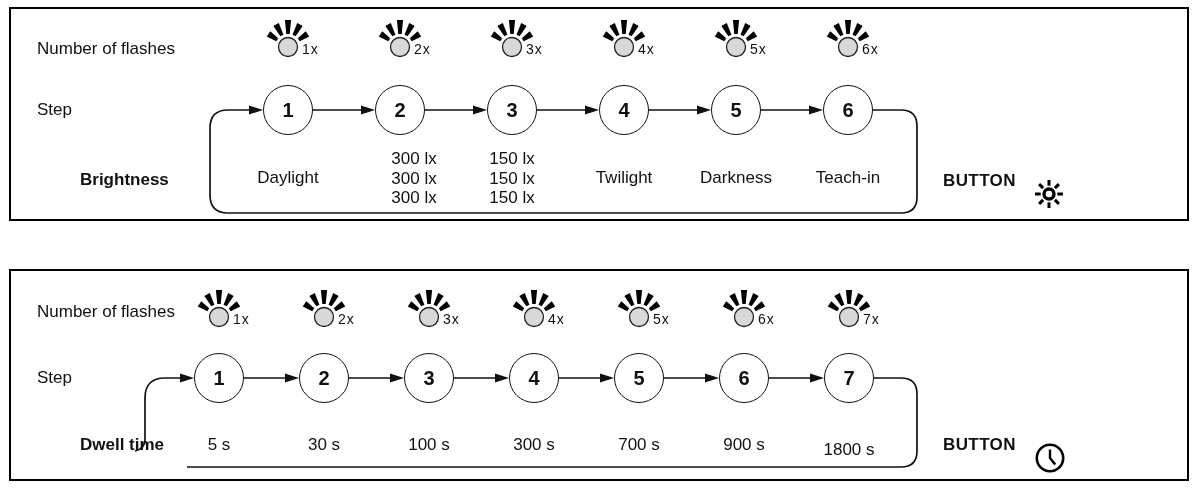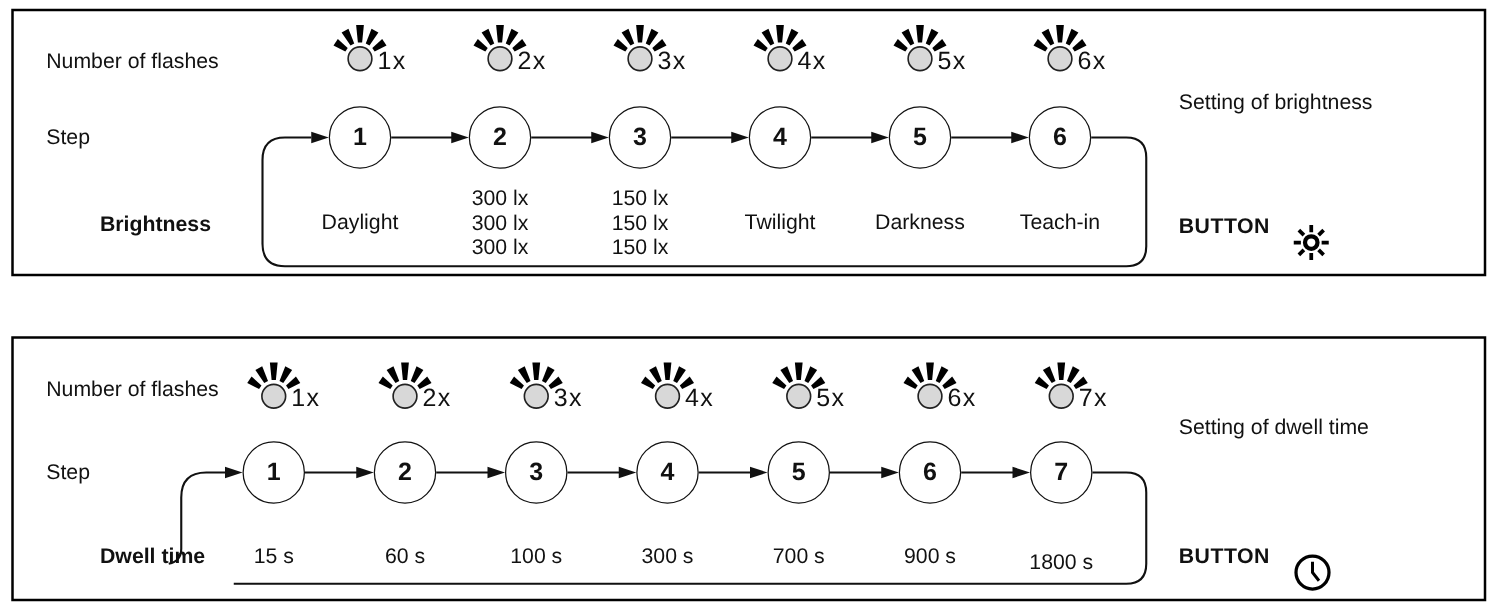--- a/index.html
+++ b/index.html
@@ -17,21 +17,21 @@
   .flow-svg{position:absolute;left:0;top:0;}
   .row-label{position:absolute;left:26px;font-size:17px;line-height:18px;white-space:nowrap;}
   .bold{font-weight:bold;margin-left:43px;}
   .panel-title{position:absolute;left:932px;font-size:17px;line-height:18px;white-space:nowrap;}
   .button-label{position:absolute;left:932px;font-size:17px;line-height:18px;font-weight:bold;letter-spacing:.4px;white-space:nowrap;}
   .step-circle{
     position:absolute;width:50px;height:50px;border:1.7px solid #111;border-radius:50%;
     background:#fff;box-sizing:border-box;display:flex;align-items:center;justify-content:center;
     font-weight:bold;font-size:20px;
   }
-  .flash-label{position:absolute;font-size:20px;line-height:19px;letter-spacing:1px;white-space:nowrap;text-align:center;}
+  .flash-label{position:absolute;font-size:14px;line-height:19px;letter-spacing:1px;white-space:nowrap;text-align:center;}
   .flash-icon{position:absolute;}
   .value-label{position:absolute;width:120px;text-align:center;font-size:17px;}
   .value-label div{line-height:19.5px;}
   .icon-slot{position:absolute;width:36px;height:36px;}
 </style>
 </head>
 <body>
 
 <div class="canvas">
 
@@ -46,21 +46,20 @@
         <line x1="526" y1="101" x2="576" y2="101" stroke="#111111" stroke-width="1.7"></line>
         <polygon points="588,101 574,96.4 574,105.6" fill="#111111"></polygon>
         <line x1="638" y1="101" x2="688" y2="101" stroke="#111111" stroke-width="1.7"></line>
         <polygon points="700,101 686,96.4 686,105.6" fill="#111111"></polygon>
         <line x1="750" y1="101" x2="800" y2="101" stroke="#111111" stroke-width="1.7"></line>
         <polygon points="812,101 798,96.4 798,105.6" fill="#111111"></polygon>
       </svg>
     <div class="row-label" style="top:31px">Number of flashes</div>
     <div class="row-label" style="top:92px">Step</div>
     <div class="row-label bold" style="top:162px">Brightness</div>
-    <div class="panel-title" style="top:64px">Setting of brightness</div>
     <div class="button-label" style="top:163px">BUTTON</div>
     <span class="icon-slot" id="icon-0" style="left:1020px;top:167px"><svg width="36" height="36" viewBox="-18 -18 36 36">
           <circle cx="0" cy="0" r="5" fill="none" stroke="#000" stroke-width="3.4"></circle>
           <line x1="8.30" y1="0.00" x2="14.00" y2="0.00" stroke="#000" stroke-width="3"></line>
           <line x1="5.87" y1="5.87" x2="9.90" y2="9.90" stroke="#000" stroke-width="3"></line>
           <line x1="0.00" y1="8.30" x2="0.00" y2="14.00" stroke="#000" stroke-width="3"></line>
           <line x1="-5.87" y1="5.87" x2="-9.90" y2="9.90" stroke="#000" stroke-width="3"></line>
           <line x1="-8.30" y1="0.00" x2="-14.00" y2="0.00" stroke="#000" stroke-width="3"></line>
           <line x1="-5.87" y1="-5.87" x2="-9.90" y2="-9.90" stroke="#000" stroke-width="3"></line>
           <line x1="-0.00" y1="-8.30" x2="-0.00" y2="-14.00" stroke="#000" stroke-width="3"></line>
@@ -83,21 +82,21 @@
         <svg class="flash-icon" width="56" height="44" viewBox="-28 -32 56 44" style="left: 361px; top: 6px; position: absolute;">
           <polygon points="-9.83,-8.68 -11.73,-5.86 -21.22,-10.57 -17.75,-15.71" fill="#000"></polygon>
           <polygon points="-4.60,-12.28 -7.60,-10.68 -14.71,-21.06 -9.23,-23.97" fill="#000"></polygon>
           <polygon points="1.70,-13.00 -1.70,-13.00 -3.10,-27.00 3.10,-27.00" fill="#000"></polygon>
           <polygon points="7.60,-10.68 4.60,-12.28 9.23,-23.97 14.71,-21.06" fill="#000"></polygon>
           <polygon points="11.73,-5.86 9.83,-8.68 17.75,-15.71 21.22,-10.57" fill="#000"></polygon>
           <circle cx="0" cy="0" r="9.5" fill="#d8d8d8" stroke="#222" stroke-width="1.3"></circle>
         </svg>
         <div class="flash-label" style="left: 403px; top: 31px;">2x</div>
         <div class="step-circle" style="left: 364px; top: 76px;">2</div>
-        <div class="value-label" style="left: 329px; top: 140px;">
+        <div class="value-label" style="left: 343px; top: 140px;">
           <div class="">300 lx</div>
           <div class="">300 lx</div>
           <div class="">300 lx</div>
         </div>
         <svg class="flash-icon" width="56" height="44" viewBox="-28 -32 56 44" style="left: 473px; top: 6px; position: absolute;">
           <polygon points="-9.83,-8.68 -11.73,-5.86 -21.22,-10.57 -17.75,-15.71" fill="#000"></polygon>
           <polygon points="-4.60,-12.28 -7.60,-10.68 -14.71,-21.06 -9.23,-23.97" fill="#000"></polygon>
           <polygon points="1.70,-13.00 -1.70,-13.00 -3.10,-27.00 3.10,-27.00" fill="#000"></polygon>
           <polygon points="7.60,-10.68 4.60,-12.28 9.23,-23.97 14.71,-21.06" fill="#000"></polygon>
           <polygon points="11.73,-5.86 9.83,-8.68 17.75,-15.71 21.22,-10.57" fill="#000"></polygon>
@@ -166,52 +165,51 @@
         <line x1="548" y1="107" x2="591" y2="107" stroke="#111111" stroke-width="1.7"></line>
         <polygon points="603,107 589,102.4 589,111.6" fill="#111111"></polygon>
         <line x1="653" y1="107" x2="696" y2="107" stroke="#111111" stroke-width="1.7"></line>
         <polygon points="708,107 694,102.4 694,111.6" fill="#111111"></polygon>
         <line x1="758" y1="107" x2="801" y2="107" stroke="#111111" stroke-width="1.7"></line>
         <polygon points="813,107 799,102.4 799,111.6" fill="#111111"></polygon>
       </svg>
     <div class="row-label" style="top:32px">Number of flashes</div>
     <div class="row-label" style="top:98px">Step</div>
     <div class="row-label bold" style="top:165px">Dwell time</div>
-    <div class="panel-title" style="top:62px">Setting of dwell time</div>
     <div class="button-label" style="top:165px">BUTTON</div>
     <span class="icon-slot" id="icon-1" style="left:1021px;top:169px"><svg width="36" height="36" viewBox="-18 -18 36 36">
           <circle cx="0" cy="0" r="13.2" fill="none" stroke="#000" stroke-width="2.6"></circle>
           <path d="M0 -8.6 L0 0 L5.2 6.6" fill="none" stroke="#000" stroke-width="2.4"></path>
         </svg></span>
     <div id="steps-1">
         <svg class="flash-icon" width="56" height="44" viewBox="-28 -32 56 44" style="left: 180px; top: 14px; position: absolute;">
           <polygon points="-9.83,-8.68 -11.73,-5.86 -21.22,-10.57 -17.75,-15.71" fill="#000"></polygon>
           <polygon points="-4.60,-12.28 -7.60,-10.68 -14.71,-21.06 -9.23,-23.97" fill="#000"></polygon>
           <polygon points="1.70,-13.00 -1.70,-13.00 -3.10,-27.00 3.10,-27.00" fill="#000"></polygon>
           <polygon points="7.60,-10.68 4.60,-12.28 9.23,-23.97 14.71,-21.06" fill="#000"></polygon>
           <polygon points="11.73,-5.86 9.83,-8.68 17.75,-15.71 21.22,-10.57" fill="#000"></polygon>
           <circle cx="0" cy="0" r="9.5" fill="#d8d8d8" stroke="#222" stroke-width="1.3"></circle>
         </svg>
         <div class="flash-label" style="left: 222px; top: 39px;">1x</div>
         <div class="step-circle" style="left: 183px; top: 82px;">1</div>
         <div class="value-label" style="left: 148px; top: 164px;">
-          <div class="">15 s</div>
+          <div class="">5 s</div>
         </div>
         <svg class="flash-icon" width="56" height="44" viewBox="-28 -32 56 44" style="left: 285px; top: 14px; position: absolute;">
           <polygon points="-9.83,-8.68 -11.73,-5.86 -21.22,-10.57 -17.75,-15.71" fill="#000"></polygon>
           <polygon points="-4.60,-12.28 -7.60,-10.68 -14.71,-21.06 -9.23,-23.97" fill="#000"></polygon>
           <polygon points="1.70,-13.00 -1.70,-13.00 -3.10,-27.00 3.10,-27.00" fill="#000"></polygon>
           <polygon points="7.60,-10.68 4.60,-12.28 9.23,-23.97 14.71,-21.06" fill="#000"></polygon>
           <polygon points="11.73,-5.86 9.83,-8.68 17.75,-15.71 21.22,-10.57" fill="#000"></polygon>
           <circle cx="0" cy="0" r="9.5" fill="#d8d8d8" stroke="#222" stroke-width="1.3"></circle>
         </svg>
         <div class="flash-label" style="left: 327px; top: 39px;">2x</div>
         <div class="step-circle" style="left: 288px; top: 82px;">2</div>
         <div class="value-label" style="left: 253px; top: 164px;">
-          <div class="">60 s</div>
+          <div class="">30 s</div>
         </div>
         <svg class="flash-icon" width="56" height="44" viewBox="-28 -32 56 44" style="left: 390px; top: 14px; position: absolute;">
           <polygon points="-9.83,-8.68 -11.73,-5.86 -21.22,-10.57 -17.75,-15.71" fill="#000"></polygon>
           <polygon points="-4.60,-12.28 -7.60,-10.68 -14.71,-21.06 -9.23,-23.97" fill="#000"></polygon>
           <polygon points="1.70,-13.00 -1.70,-13.00 -3.10,-27.00 3.10,-27.00" fill="#000"></polygon>
           <polygon points="7.60,-10.68 4.60,-12.28 9.23,-23.97 14.71,-21.06" fill="#000"></polygon>
           <polygon points="11.73,-5.86 9.83,-8.68 17.75,-15.71 21.22,-10.57" fill="#000"></polygon>
           <circle cx="0" cy="0" r="9.5" fill="#d8d8d8" stroke="#222" stroke-width="1.3"></circle>
         </svg>
         <div class="flash-label" style="left: 432px; top: 39px;">3x</div>

